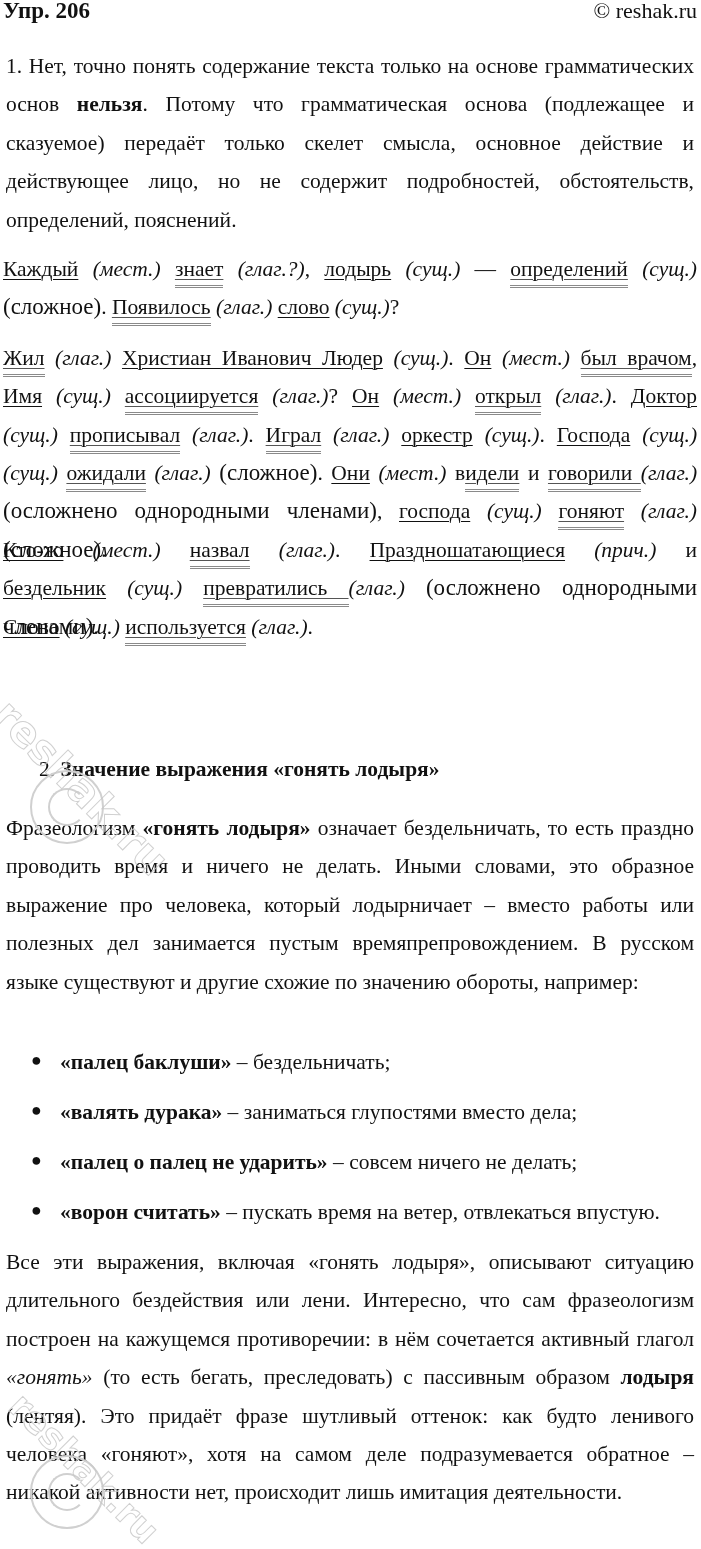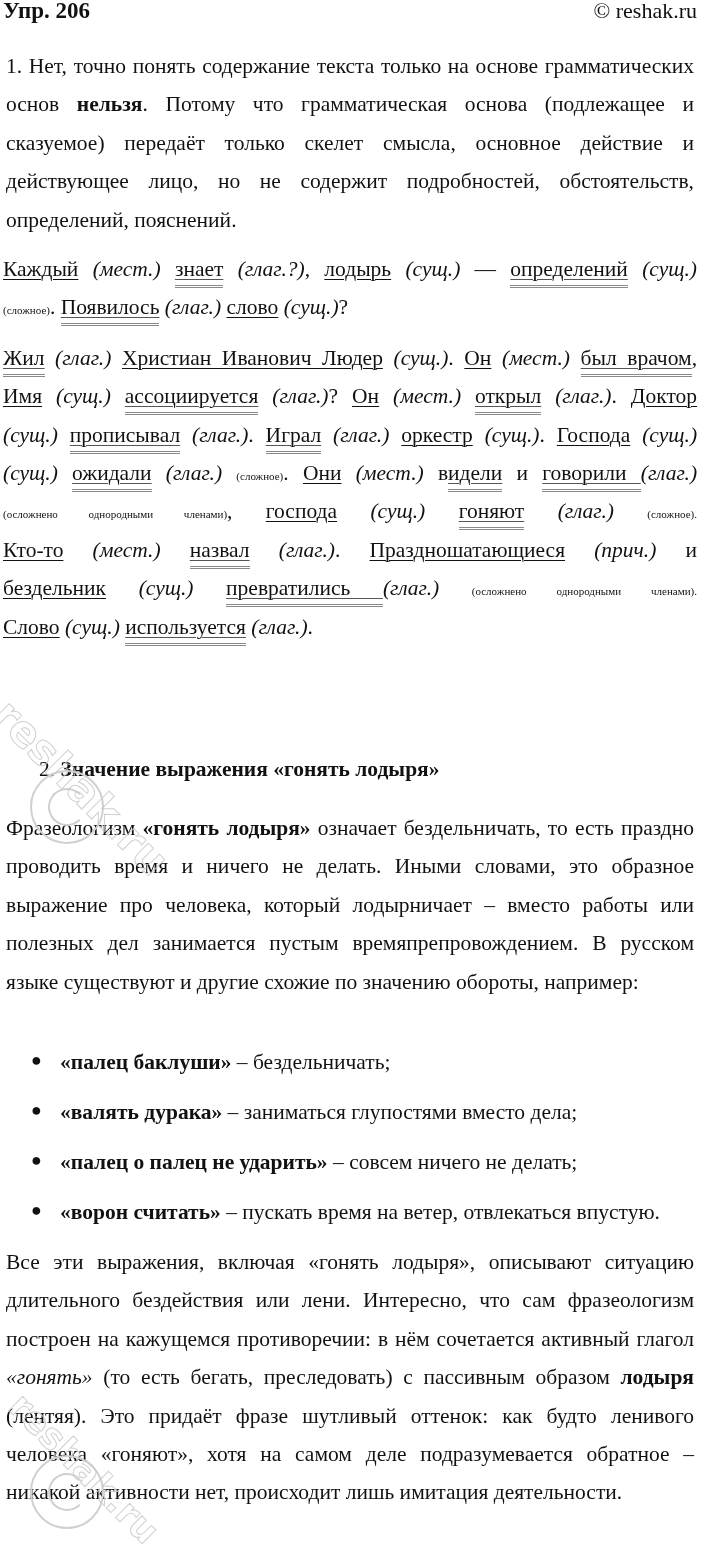--- a/index.html
+++ b/index.html
@@ -11,21 +11,21 @@
   .page { position: absolute; left: 0; top: 0; width: 701px; }
   .hdr { position: absolute; left: 3px; top: 0; width: 694px; height: 28px; }
   .hdr-title { position: absolute; left: 0; top: -2px; font-weight: bold; font-size: 23px; }
   .hdr-site { position: absolute; right: 0; top: -2px; font-size: 22px; }
   .block { position: absolute; left: 3px; width: 694px; font-size: 21.5px; line-height: 38.4px; text-align: justify; }
   .block p { margin: 3px; }
   .j-last { text-align-last: left; }
   .u1 { text-decoration: underline; text-decoration-thickness: 1px; text-underline-offset: 3px; }
   .u2 { border-bottom: 3px double #8a8a8a; padding-bottom: 4px; text-decoration: underline; text-decoration-thickness: 1px; text-underline-offset: 3px; text-decoration-color: #555; }
   .pos { font-style: italic; }
-  .small { font-size: 11px; }
+  .small { font-size: 23px; }
   .gline { display: block; height: 38.4px; text-align: justify; text-align-last: justify; white-space: nowrap; }
   .gline.last { text-align-last: left; }
   .glines .gline { white-space: normal; }
   .bullets { position: absolute; left: 0; width: 701px; font-size: 21.5px; }
   .bullet { position: absolute; left: 0; height: 30px; white-space: nowrap; }
   .bullet .dot { position: absolute; left: 31px; top: 0; font-size: 18px; }
   .bullet .txt { position: absolute; left: 60px; top: 0; }
   .wm { position: absolute; color: transparent; -webkit-text-stroke: 1px #c8c8c8; font-family: "DejaVu Sans", sans-serif; font-size: 42px; font-weight: bold; transform: rotate(45deg); transform-origin: left top; pointer-events: none; opacity: .85; }
   .wm-c { position: absolute; width: 70px; height: 70px; border: 2px solid #d0d0d0; border-radius: 50%; pointer-events: none; }
   .wm-c::after { content: ""; position: absolute; left: 16px; top: 16px; width: 34px; height: 34px; border: 2px solid #d0d0d0; border-right-color: transparent; border-radius: 50%; }

